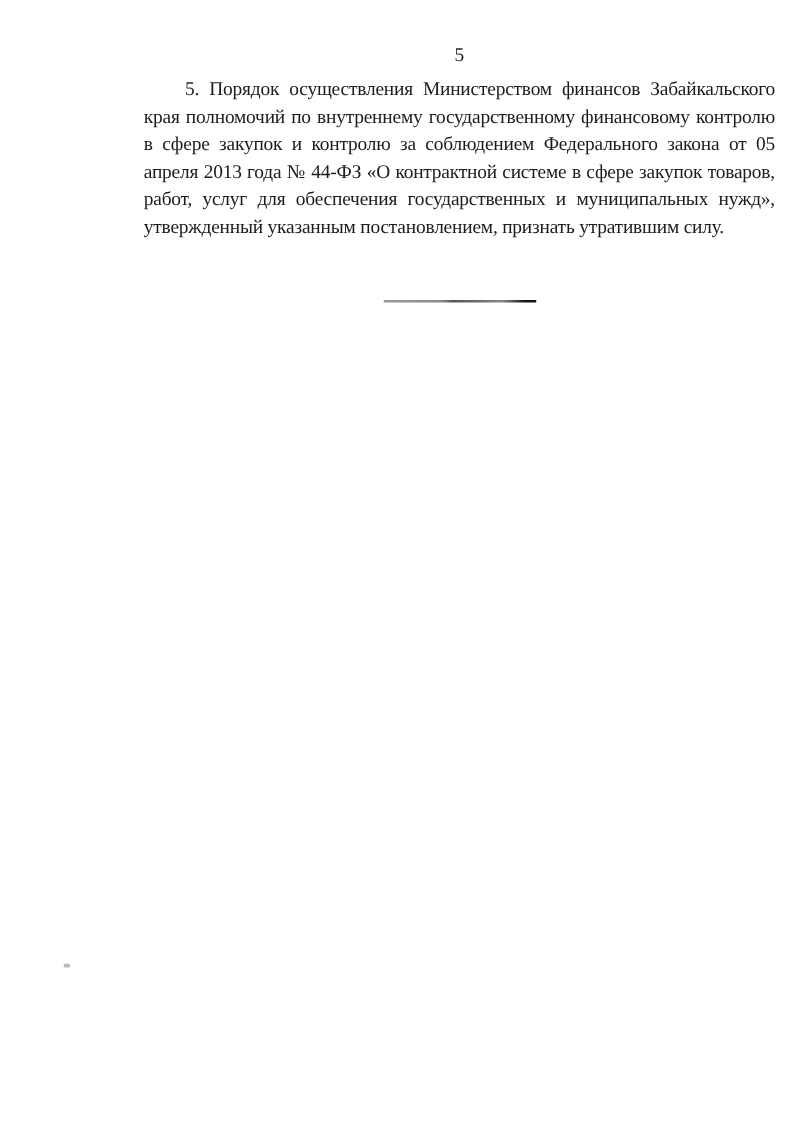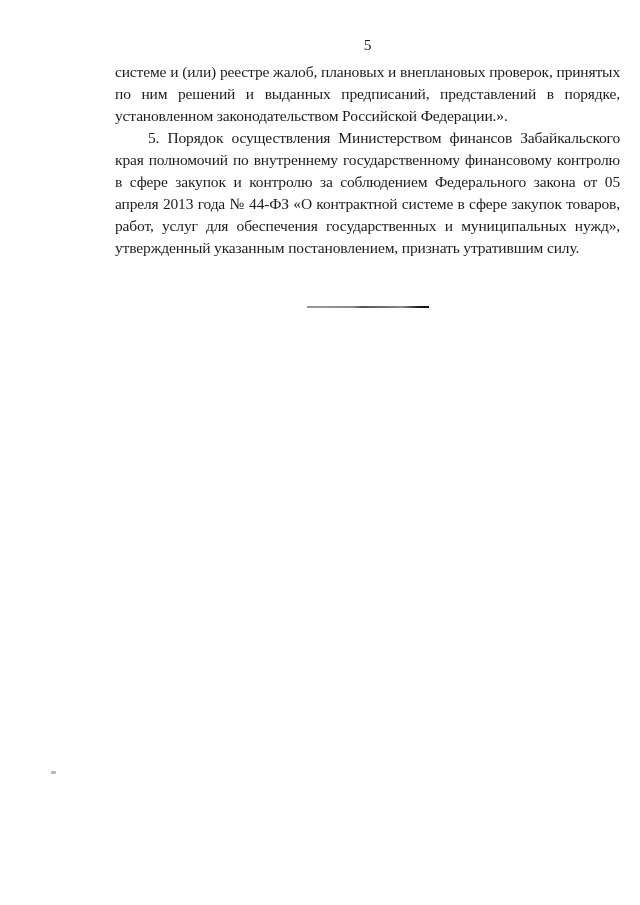--- a/index.html
+++ b/index.html
@@ -77,21 +77,20 @@
 </style>
 </head>
 <body>
 
 <div class="page">
 
   <div class="page-number">5</div>
 
   <div class="content">
 
-    <p class="para-continuation">системе и (или) реестре жалоб, плановых и внеплановых проверок, принятых по ним решений и выданных предписаний, представлений в порядке, установленном законодательством Российской Федерации.».</p>
 
     <p class="para-indented">5. Порядок осуществления Министерством финансов Забайкальского края полномочий по внутреннему государственному финансовому контролю в сфере закупок и контролю за соблюдением Федерального закона от 05 апреля 2013 года № 44-ФЗ «О контрактной системе в сфере закупок товаров, работ, услуг для обеспечения государственных и муниципальных нужд», утвержденный указанным постановлением, признать утратившим силу.</p>
 
     <div class="separator-line"></div>
 
   </div>
 
   <div class="scan-speck"></div>
 
 </div>

